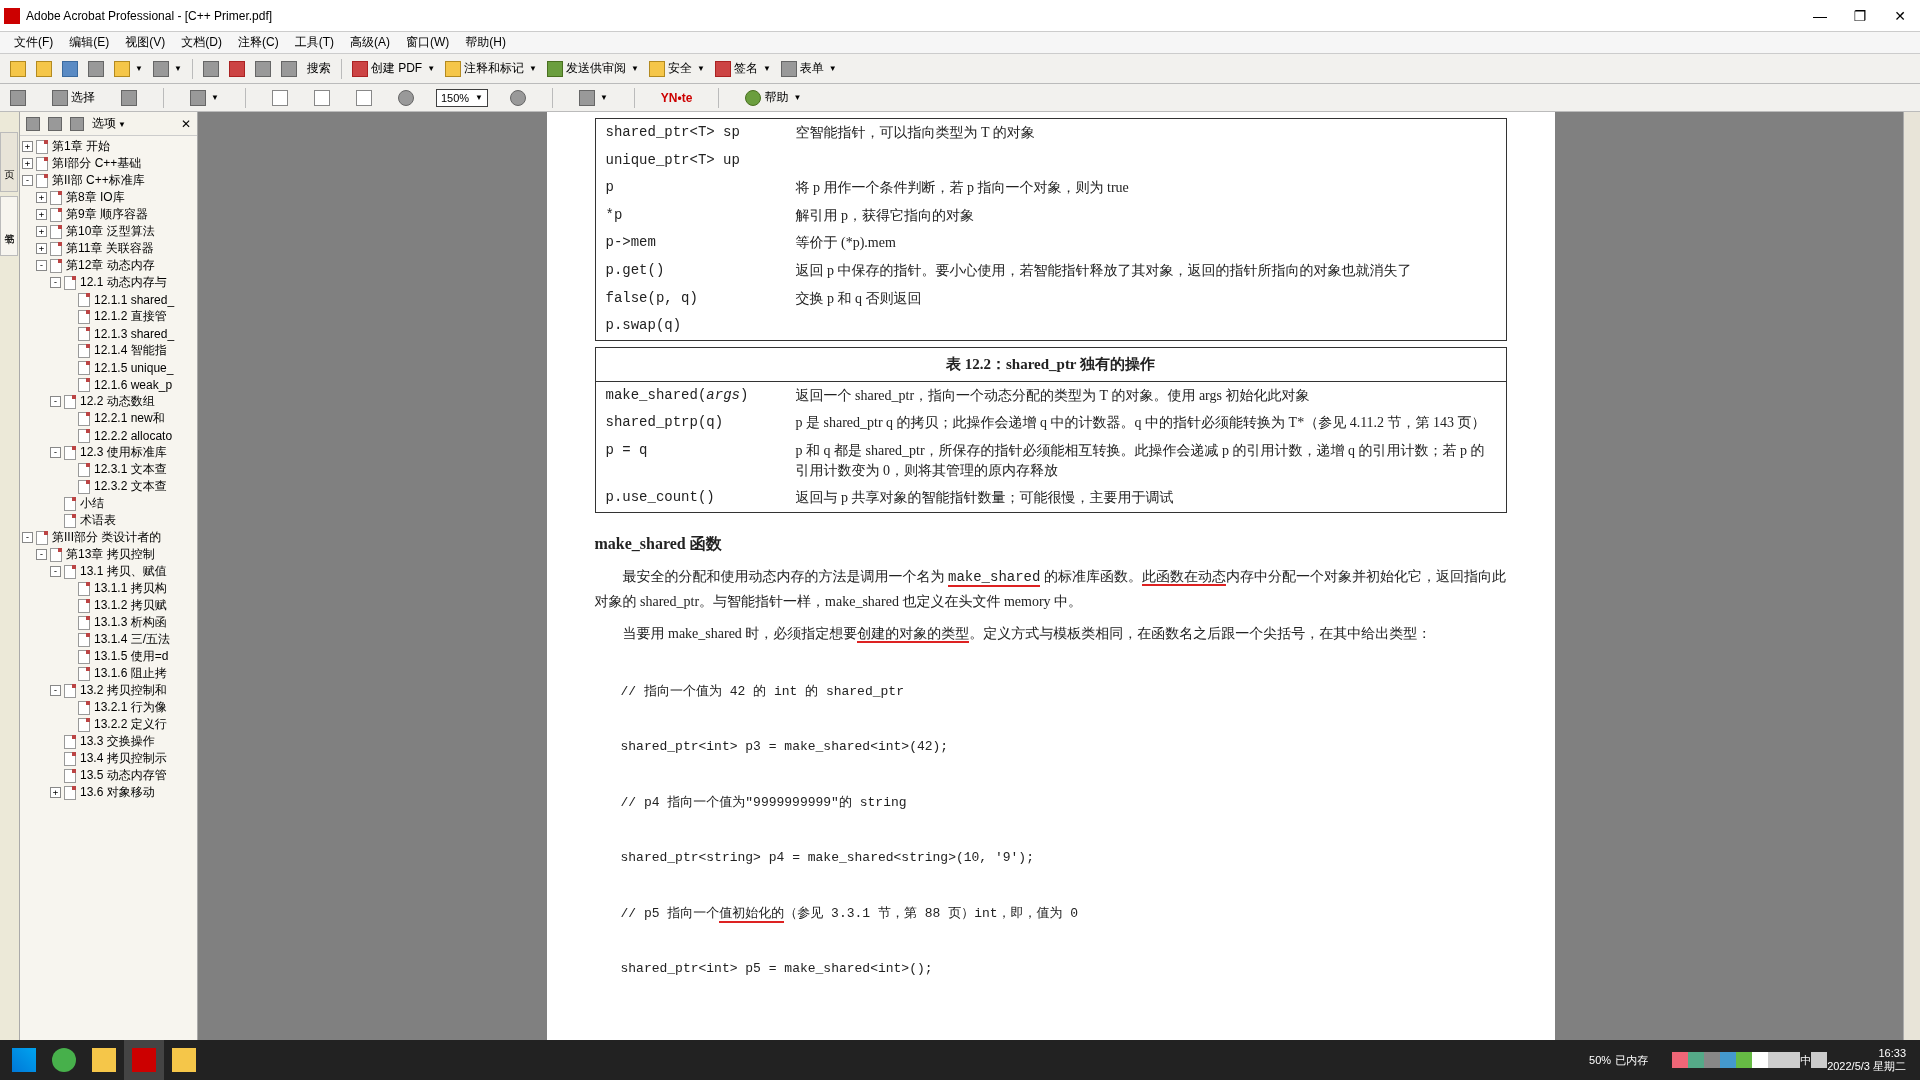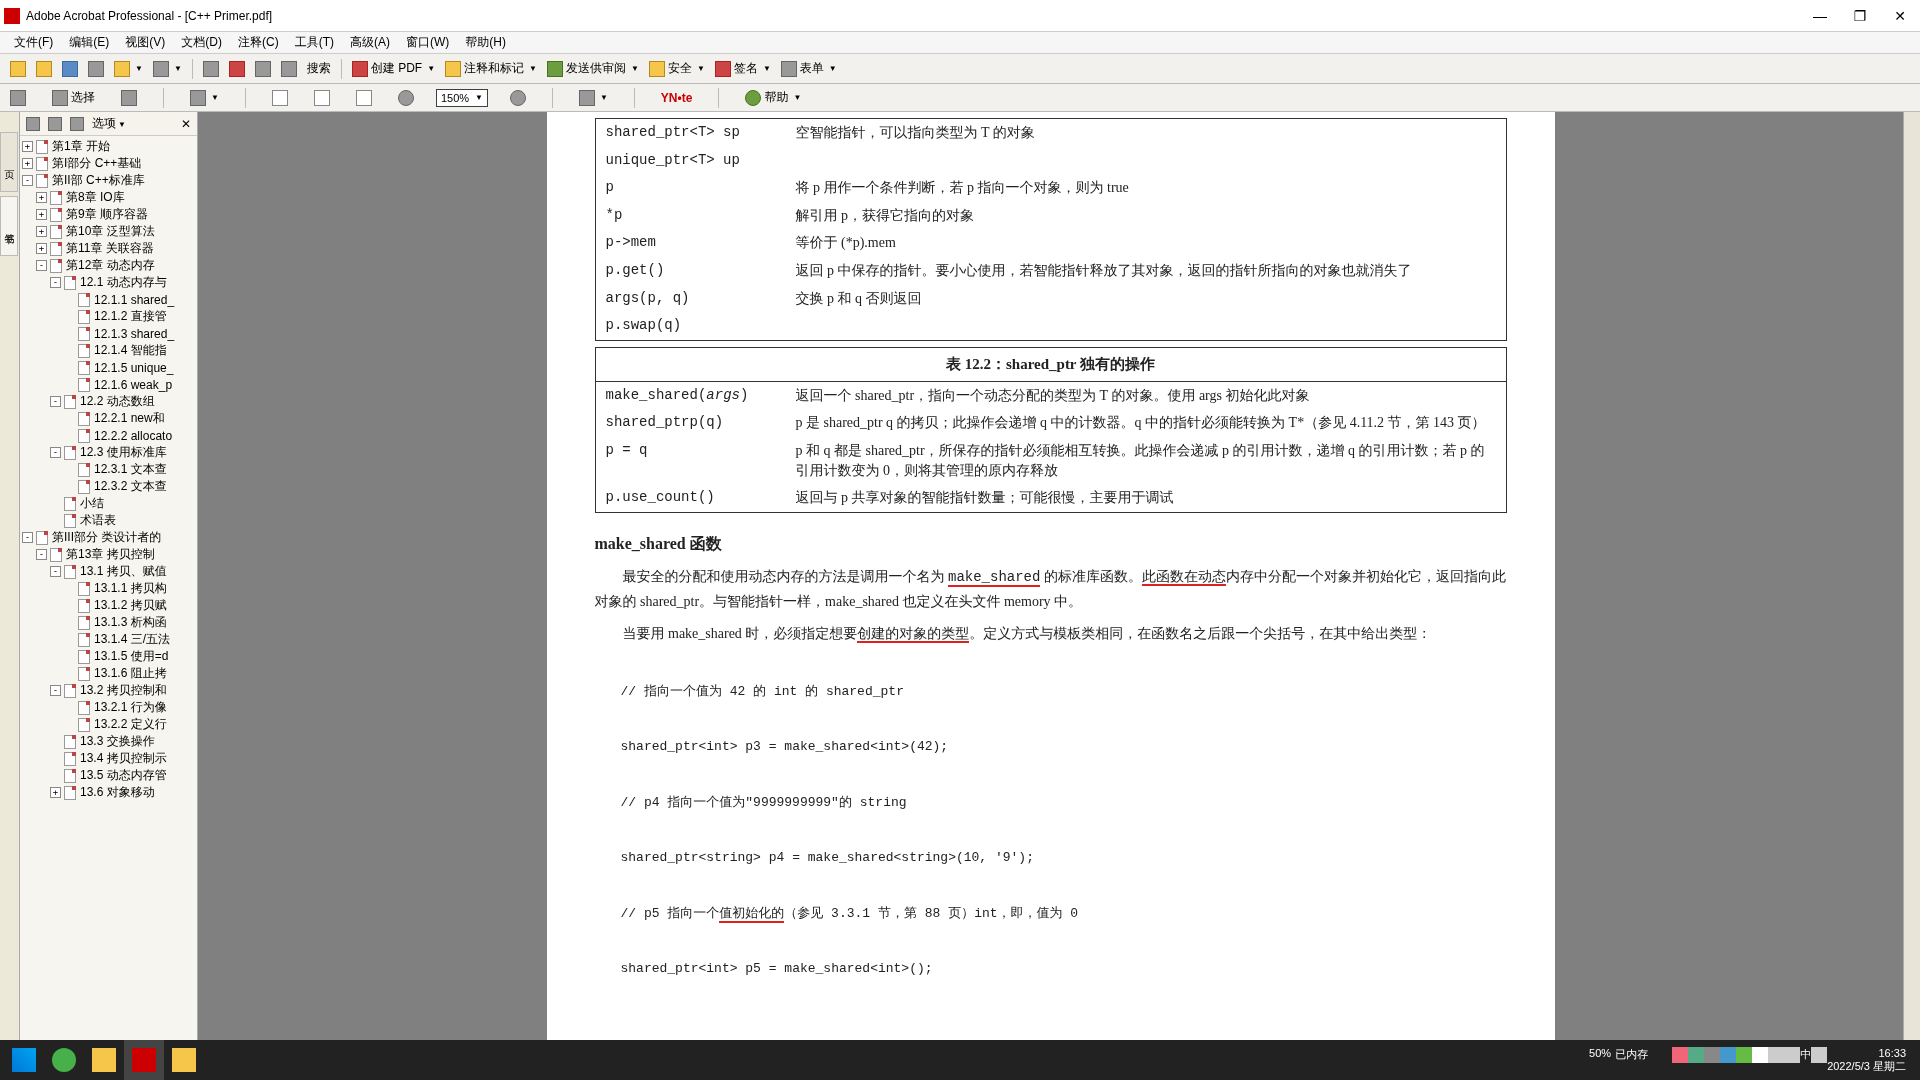--- a/index.html
+++ b/index.html
@@ -44,21 +44,21 @@
 .tbl-c2 { flex: 1; font-family: SimSun; }
 .section-h { font-weight: bold; font-size: 16px; margin: 20px 0 10px; }
 .para { margin: 8px 0; text-indent: 2em; line-height: 1.7; }
 .para code { font-family: "Courier New", monospace; }
 .code-line { font-family: "Courier New", monospace; margin-left: 2em; line-height: 1.5; font-size: 13px; margin-top: 36px; }
 .underline-red { border-bottom: 2px solid #d22; }
 .right-scroll { width: 17px; background: #e8e4d8; border-left: 1px solid #aaa; }
 .taskbar { position: fixed; bottom: 0; left: 0; right: 0; height: 40px; background: #222; display: flex; align-items: center; padding: 0 4px; color: #fff; z-index: 100; }
 .task-icon { width: 40px; height: 40px; display: flex; align-items: center; justify-content: center; cursor: pointer; }
 .task-icon-box { width: 24px; height: 24px; }
-.task-right { margin-left: auto; display: flex; align-items: flex-start; gap: 0; padding-right: 10px; font-size: 11px; }
+.task-right { margin-left: auto; display: flex; align-items: center; gap: 0; padding-right: 10px; font-size: 11px; }
 .tray-icon { width: 16px; height: 16px; }
 .clock { text-align: right; line-height: 1.2; }
 .drop-arrow { font-size: 8px; margin-left: 2px; }
 </style>
 </head>
 <body>
 
 <div class="titlebar">
   <span class="titlebar-icon"></span>
   <span class="titlebar-text">Adobe Acrobat Professional - [C++  Primer.pdf]</span>
@@ -478,21 +478,21 @@
           </div>
           <div class="tbl-row">
             <div class="tbl-c1">p-&gt;mem</div>
             <div class="tbl-c2">等价于 (*p).mem</div>
           </div>
           <div class="tbl-row">
             <div class="tbl-c1">p.get()</div>
             <div class="tbl-c2">返回 p 中保存的指针。要小心使用，若智能指针释放了其对象，返回的指针所指向的对象也就消失了</div>
           </div>
           <div class="tbl-row">
-            <div class="tbl-c1">args(p, q)</div>
+            <div class="tbl-c1">false(p, q)</div>
             <div class="tbl-c2">交换 p 和 q 否则返回</div>
           </div>
           <div class="tbl-row">
             <div class="tbl-c1">p.swap(q)</div>
             <div class="tbl-c2"></div>
           </div>
         </div>
       <div class="tbl">
         <div class="tbl-title">表 12.2：shared_ptr 独有的操作</div>
         <div id="tbl2">

